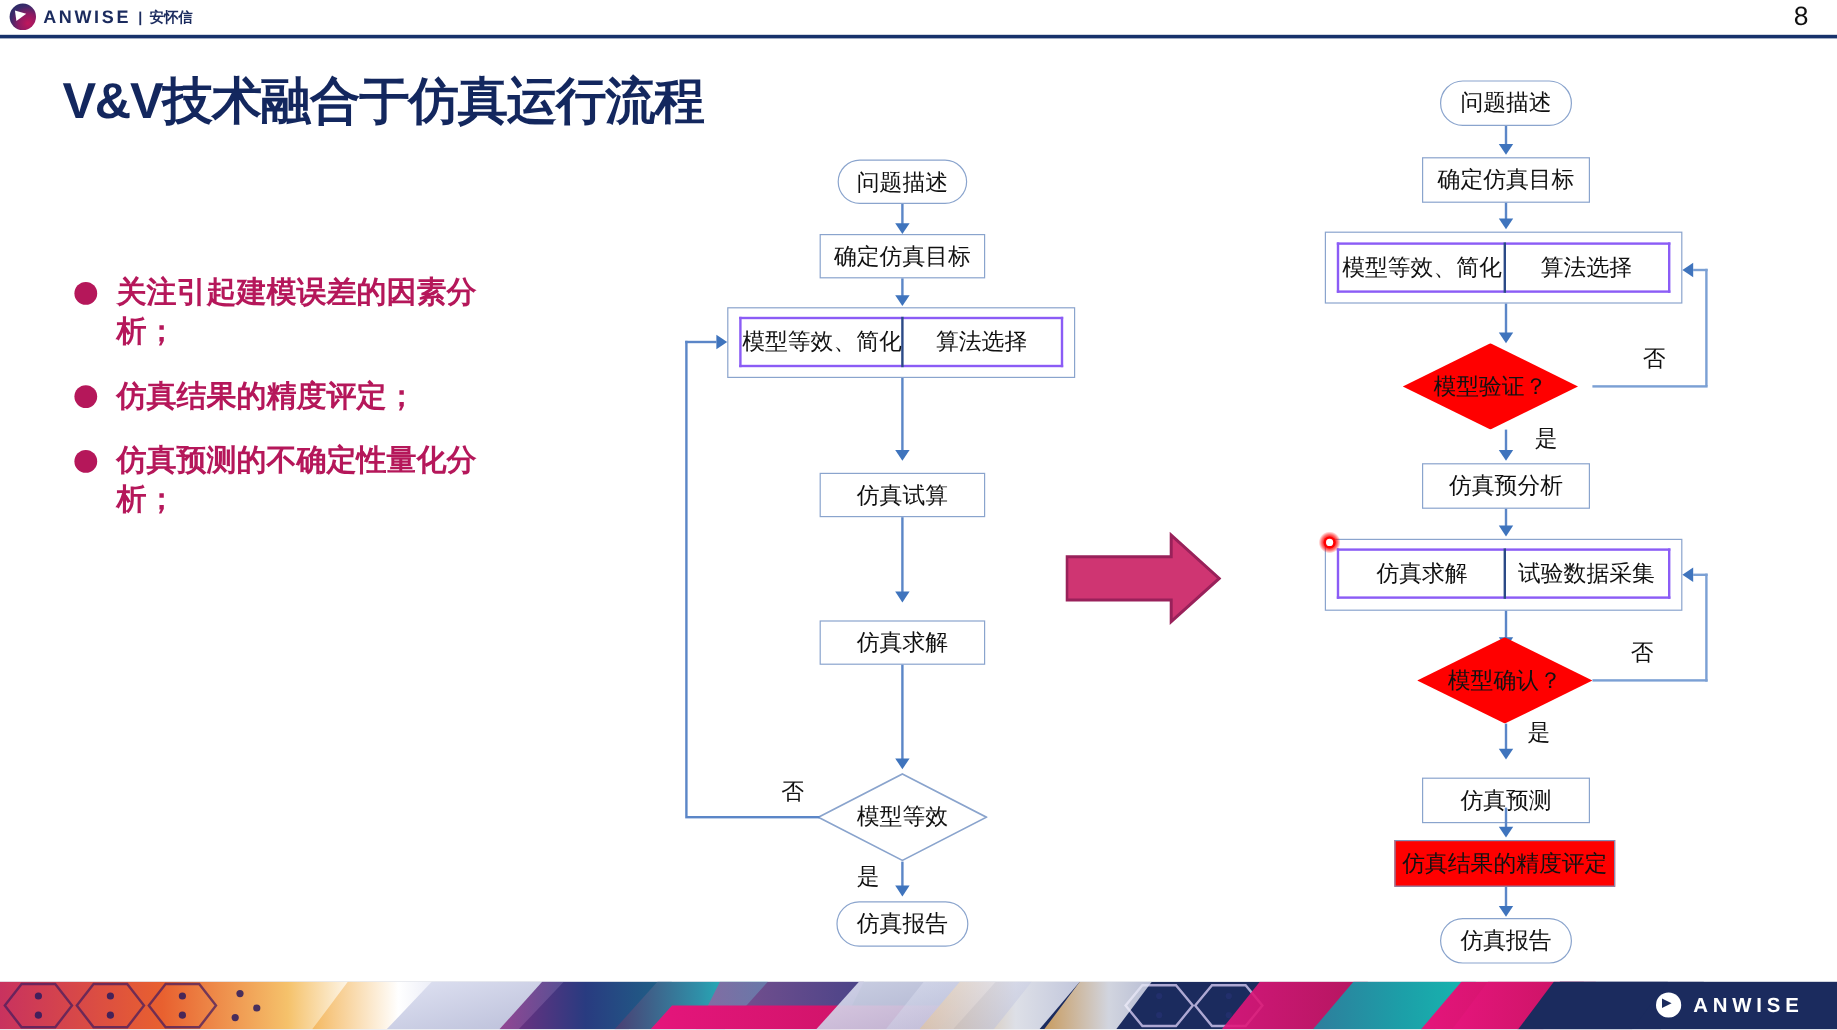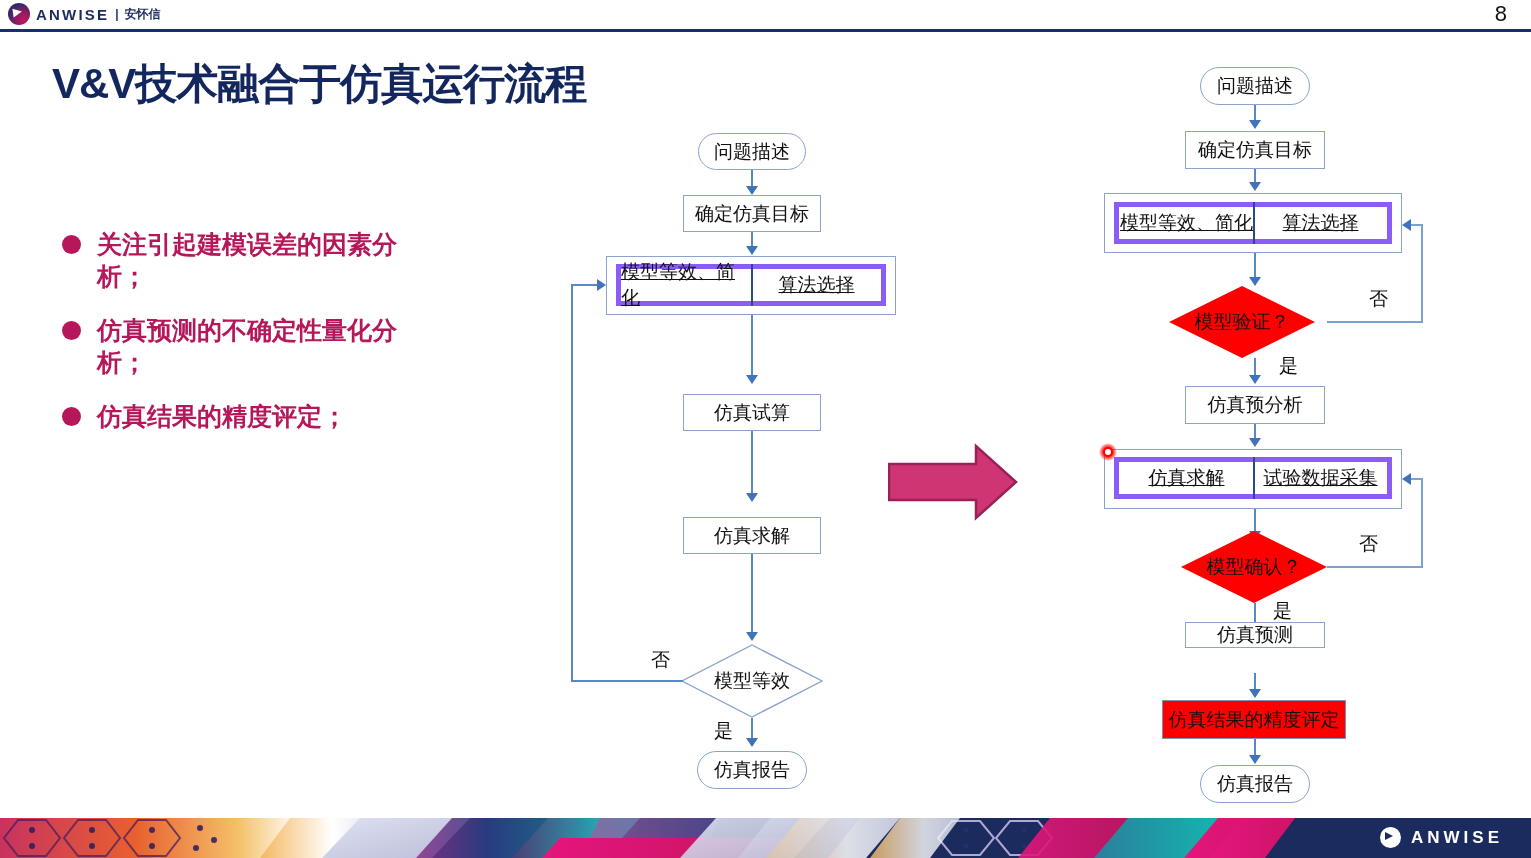--- a/index.html
+++ b/index.html
@@ -37,21 +37,21 @@
 
   
   .pink-arrow{position:absolute;left:888px;top:443px;width:130px;height:78px;}
 
   
   .flow{position:absolute;margin-left:41px;}
   .node{position:absolute;box-sizing:border-box;display:flex;align-items:center;justify-content:center;
     font-size:19px;color:#111;background:#fff;border:1px solid #8aa4cd;}
   .node.rounded{border-radius:26px;}
   .node.group{border:1px solid #8aa4cd;background:#fff;}
-  .node.inner{border:5px solid #8b5cf6;text-decoration:underline;}
+  .node.inner{border:2px solid #8b5cf6;}
   .node.red{background:#ff0000;border:1px solid #8090b8;}
   .divider{position:absolute;width:2px;background:#2b4a87;}
   .diamond{position:absolute;}
   .diamond .dlabel{position:absolute;inset:0;display:flex;align-items:center;justify-content:center;
     font-size:19px;color:#111;}
   .edge{position:absolute;background:#5b86c7;}
   .edge.v{width:2px;}
   .edge.h{height:2px;}
   .edge.thin{background:#7ba0d4;}
   .arrowhead{position:absolute;width:0;height:0;}
@@ -90,25 +90,25 @@
 
   <div class="slide-title">V&amp;V技术融合于仿真运行流程</div>
 
   <div class="bullets">
     <div class="bullet-row">
       <div class="bullet-dot"></div>
       <div class="bullet-text">关注引起建模误差的因素分析；</div>
     </div>
     <div class="bullet-row">
       <div class="bullet-dot"></div>
-      <div class="bullet-text">仿真预测的不确定性量化分析；</div>
+      <div class="bullet-text">仿真结果的精度评定；</div>
     </div>
     <div class="bullet-row">
       <div class="bullet-dot"></div>
-      <div class="bullet-text">仿真结果的精度评定；</div>
+      <div class="bullet-text">仿真预测的不确定性量化分析；</div>
     </div>
   </div>
 
   <div class="flow" style="left:0;top:0;width:900px;height:820px;">
 
     <div class="node rounded" style="left:657px;top:133px;width:108px;height:37px;">问题描述</div>
     <div class="edge v" style="left:710px;top:170px;height:18px;"></div>
     <div class="arrowhead ah-down" style="left:705px;top:186px;"></div>
 
     <div class="node" style="left:642px;top:195px;width:138px;height:37px;">确定仿真目标</div>
@@ -214,21 +214,21 @@
     <div class="edge h thin" style="left:1286px;top:566px;width:96px;"></div>
     <div class="edge v thin" style="left:1380px;top:478px;height:90px;"></div>
     <div class="edge h thin" style="left:1370px;top:478px;width:12px;"></div>
     <div class="arrowhead ah-left" style="left:1361px;top:473px;"></div>
     <div class="elabel" style="left:1318px;top:531px;">否</div>
 
     <div class="edge v" style="left:1213px;top:603px;height:24px;"></div>
     <div class="arrowhead ah-down" style="left:1208px;top:624px;"></div>
     <div class="elabel" style="left:1232px;top:598px;">是</div>
 
-    <div class="node" style="left:1144px;top:622px;width:140px;height:26px;">仿真预测</div>
+    <div class="node" style="left:1144px;top:648px;width:140px;height:38px;">仿真预测</div>
     <div class="edge v" style="left:1213px;top:673px;height:18px;"></div>
     <div class="arrowhead ah-down" style="left:1208px;top:689px;"></div>
 
     <div class="node red" style="left:1121px;top:700px;width:184px;height:39px;">仿真结果的精度评定</div>
     <div class="edge v" style="left:1213px;top:739px;height:18px;"></div>
     <div class="arrowhead ah-down" style="left:1208px;top:755px;"></div>
 
     <div class="node rounded" style="left:1159px;top:765px;width:110px;height:38px;">仿真报告</div>
   </div>
 

